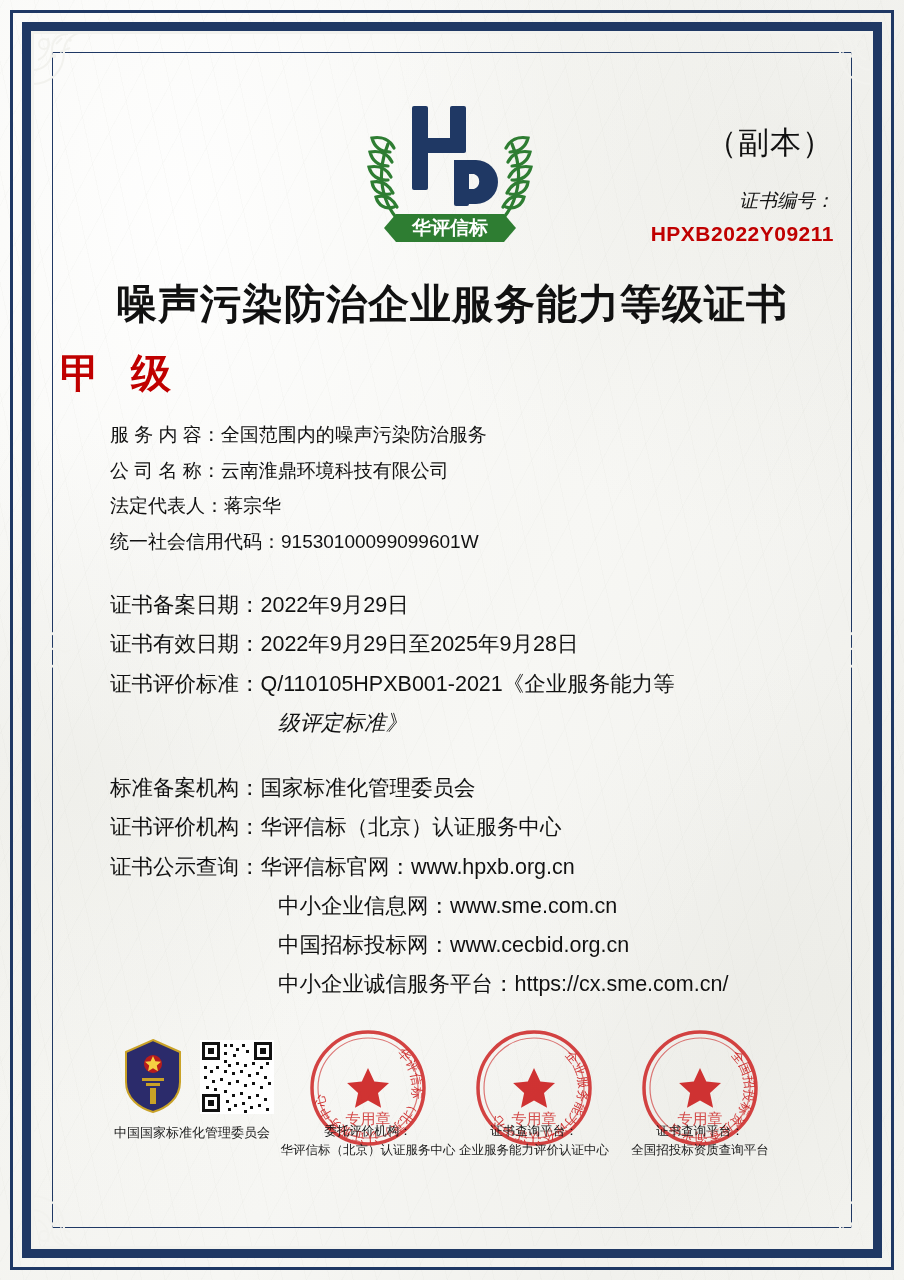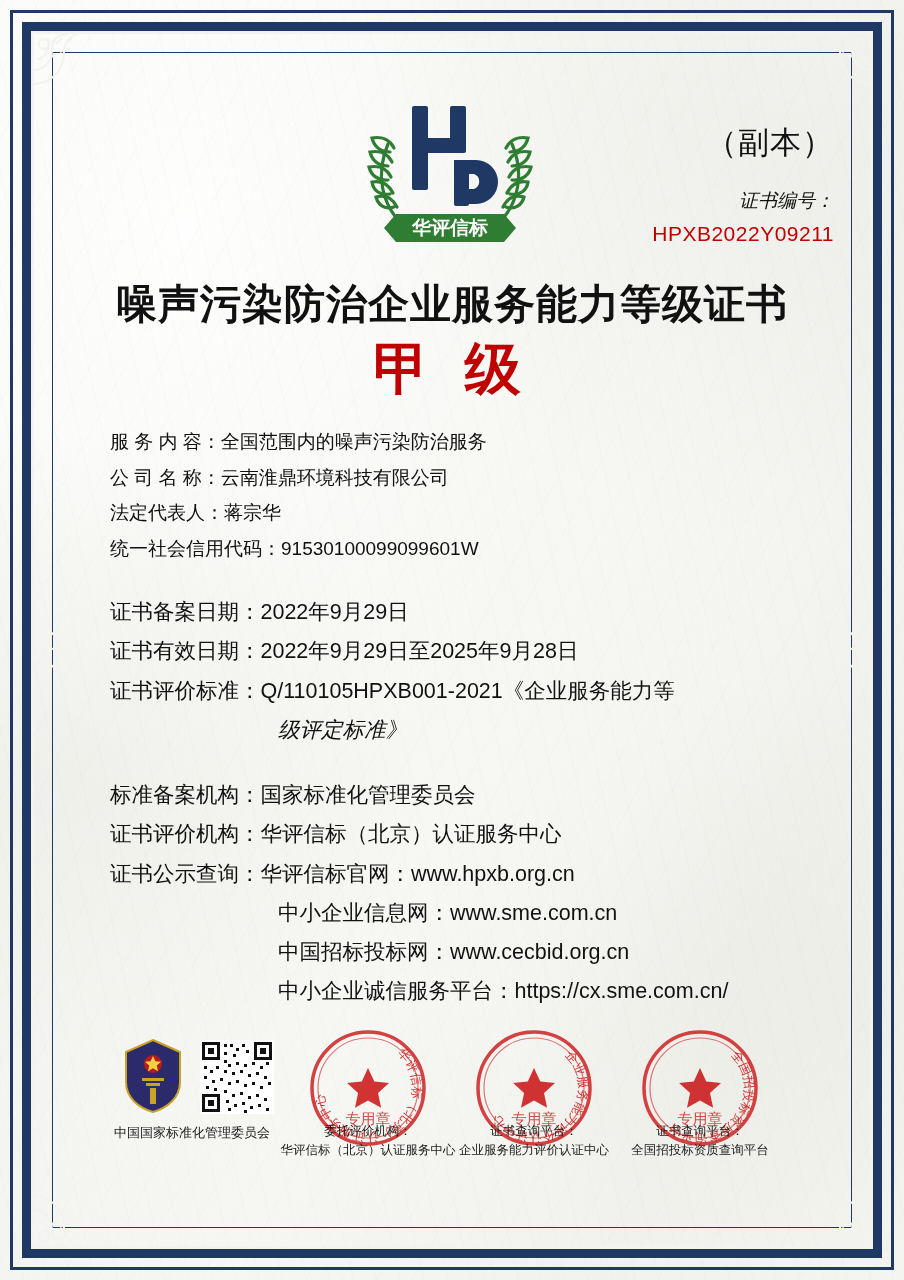--- a/index.html
+++ b/index.html
@@ -97,39 +97,39 @@
     position: absolute;
     right: 10px; top: 128px;
     font-size: 19px;
     color: #111111;
     font-style: italic;
   }
   .cert-no-value {
     position: absolute;
     right: 10px; top: 162px;
     font-size: 21px;
-    font-weight: normal;
+    font-weight: bold;
     color: #c00000;
     letter-spacing: 0.5px;
   }
 
   .main-title {
     text-align: center;
     font-size: 41px;
     font-weight: bold;
     color: #111111;
     letter-spacing: 1px;
     margin-top: 2px;
   }
   .grade {
-    text-align: center;
-    font-size: 56px;
+    font-size: 40px;
     font-weight: bold;
     color: #c00000;
     letter-spacing: 10px;
+    margin-top: 14px;
   }
 
   
   .fields {
     margin-top: 20px;
     padding-left: 50px;
     font-size: 19px;
     color: #111111;
   }
   .frow {

